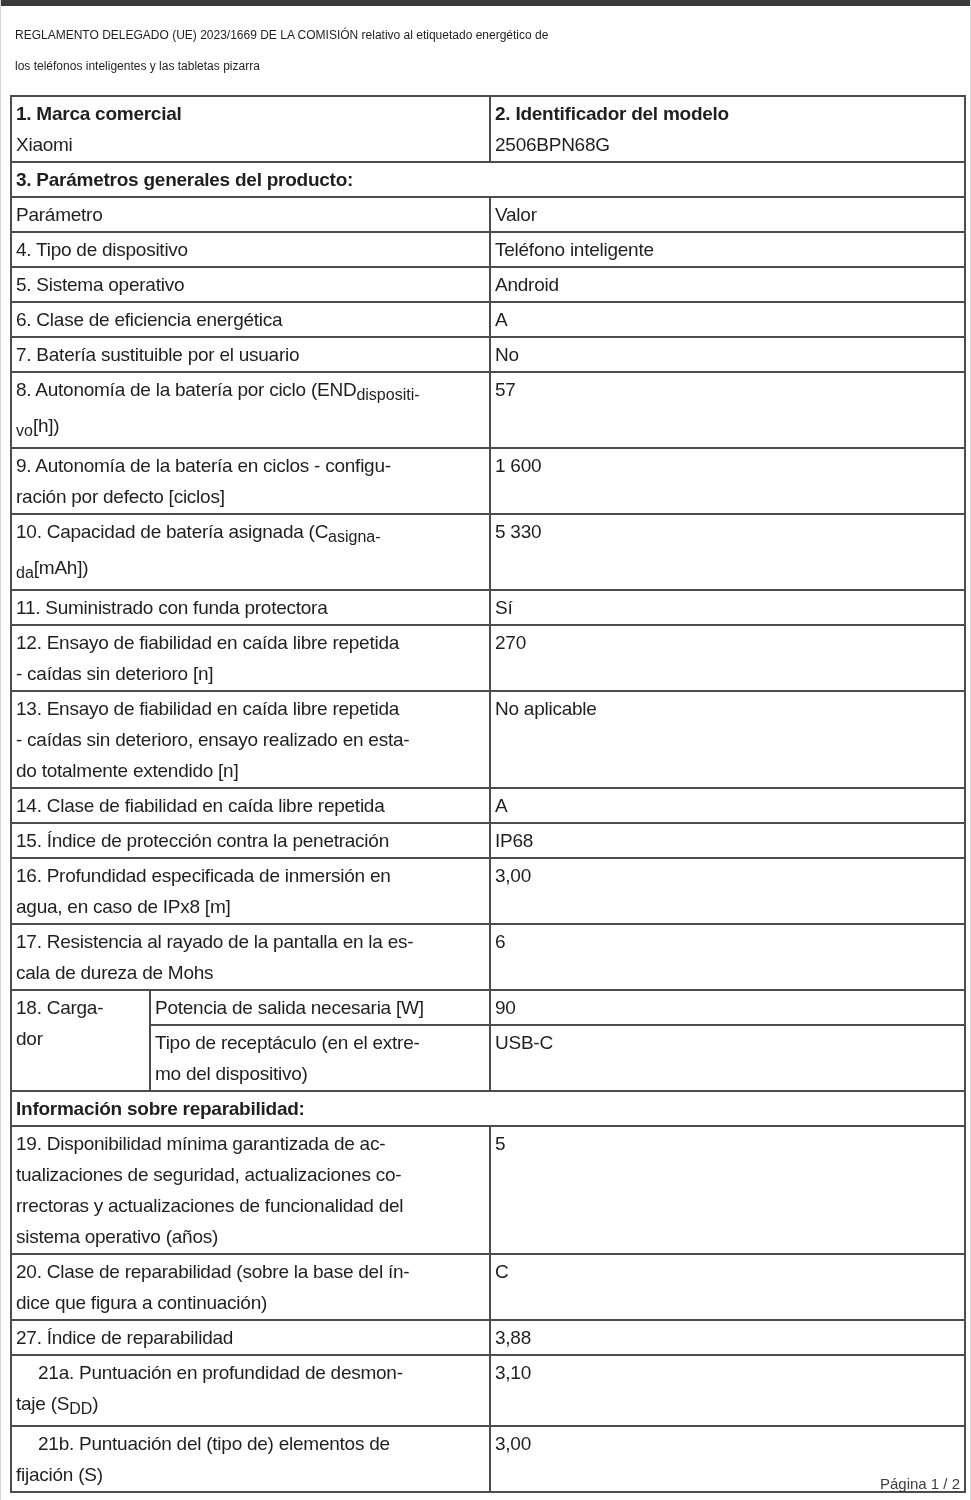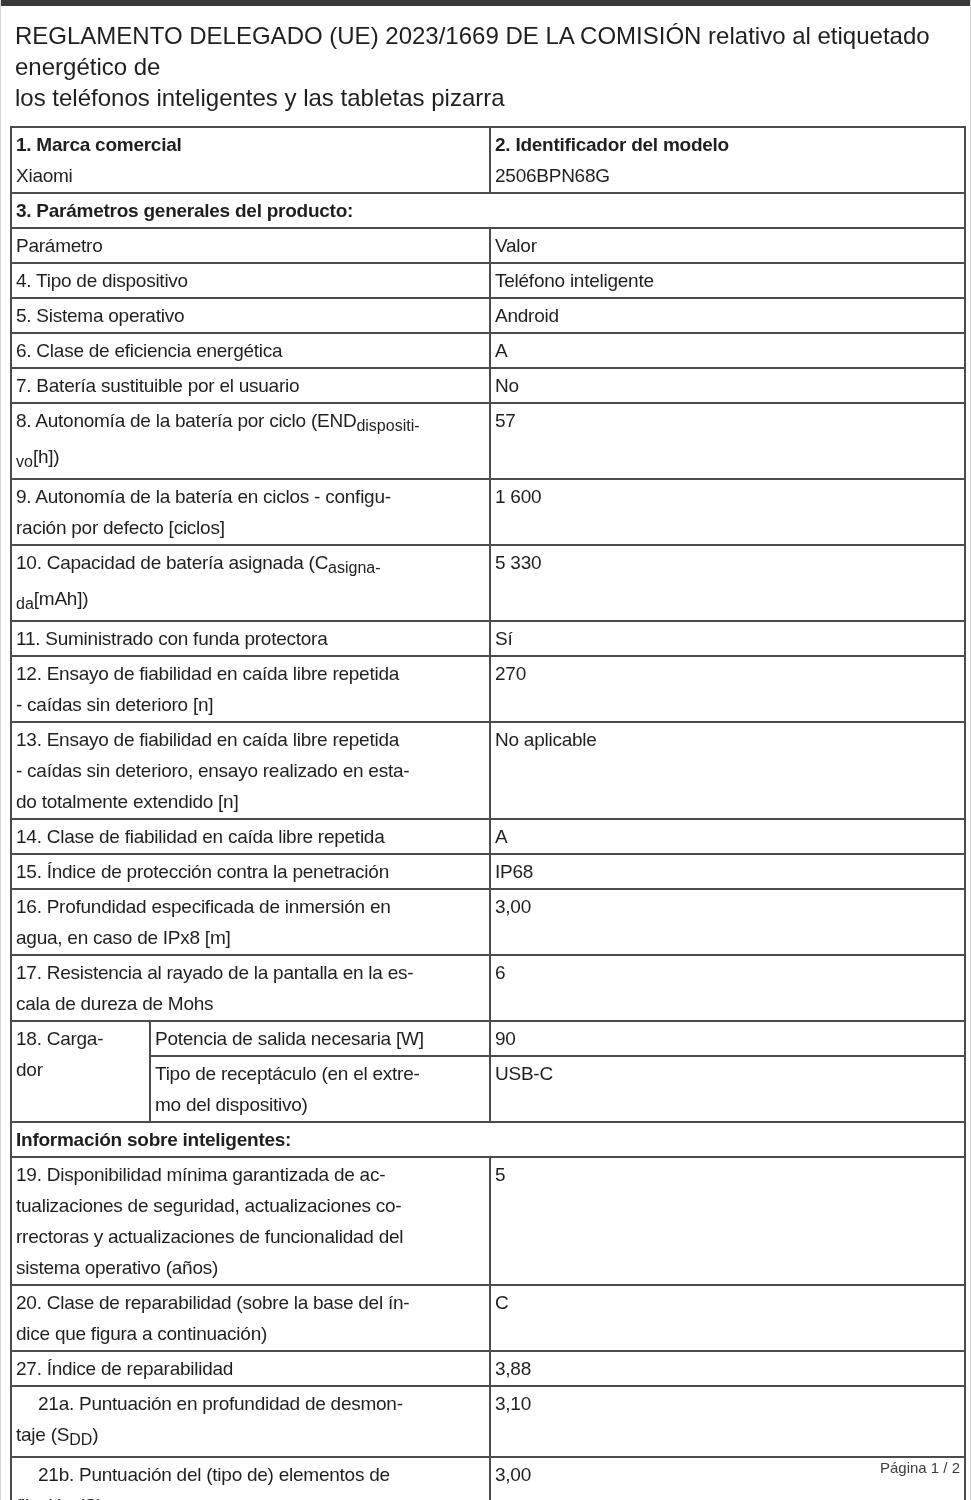--- a/index.html
+++ b/index.html
@@ -17,21 +17,21 @@
   .page { padding: 0 9px; }
   .title {
     color: #35218d;
     font-size: 44px;
     font-weight: bold;
     letter-spacing: -1px;
     margin: 9px 0 0 4px;
     line-height: 50px;
   }
   .subtitle {
-    font-size: 24px;
+    font-size: 12px;
     line-height: 31px;
     margin: 14px 0 0 5px;
     color: #1f1f1f;
   }
   table.fiche {
     border-collapse: collapse;
     table-layout: fixed;
     width: 954px;
     margin-top: 13px;
     font-size: 19px;
@@ -44,21 +44,21 @@
     padding: 1px 4px 1px 4px;
     overflow: hidden;
   }
   td.bold { font-weight: bold; border-radius: 13px; }
   .cell-label-stack .lbl { font-weight: bold; }
   .sub { font-size: 16px; vertical-align: -4px; letter-spacing: 0; }
   td.indent { text-indent: 22px; margin-left: 16px; }
   .footer {
     position: absolute;
     right: 10px;
-    bottom: 24px;
+    bottom: 8px;
     font-size: 15px;
     color: #3d3d3d;
   }
 </style>
 </head>
 <body>
 
 <div class="top-bar"></div>
 
 <div class="page">
@@ -150,21 +150,21 @@
         <tr>
           <td rowspan="2">18. Carga-<br>dor</td>
           <td>Potencia de salida necesaria [W]</td>
           <td>90</td>
         </tr>
         <tr>
           <td>Tipo de receptáculo (en el extre-<br>mo del dispositivo)</td>
           <td>USB-C</td>
         </tr>
         <tr>
-          <td colspan="3" class="bold">Información sobre inteligentes:</td>
+          <td colspan="3" class="bold">Información sobre reparabilidad:</td>
         </tr>
         <tr>
           <td colspan="2">19. Disponibilidad mínima garantizada de ac-<br>tualizaciones de seguridad, actualizaciones co-<br>rrectoras y actualizaciones de funcionalidad del<br>sistema operativo (años)</td>
           <td>5</td>
         </tr>
         <tr>
           <td colspan="2">20. Clase de reparabilidad (sobre la base del ín-<br>dice que figura a continuación)</td>
           <td>C</td>
         </tr>
         <tr>

